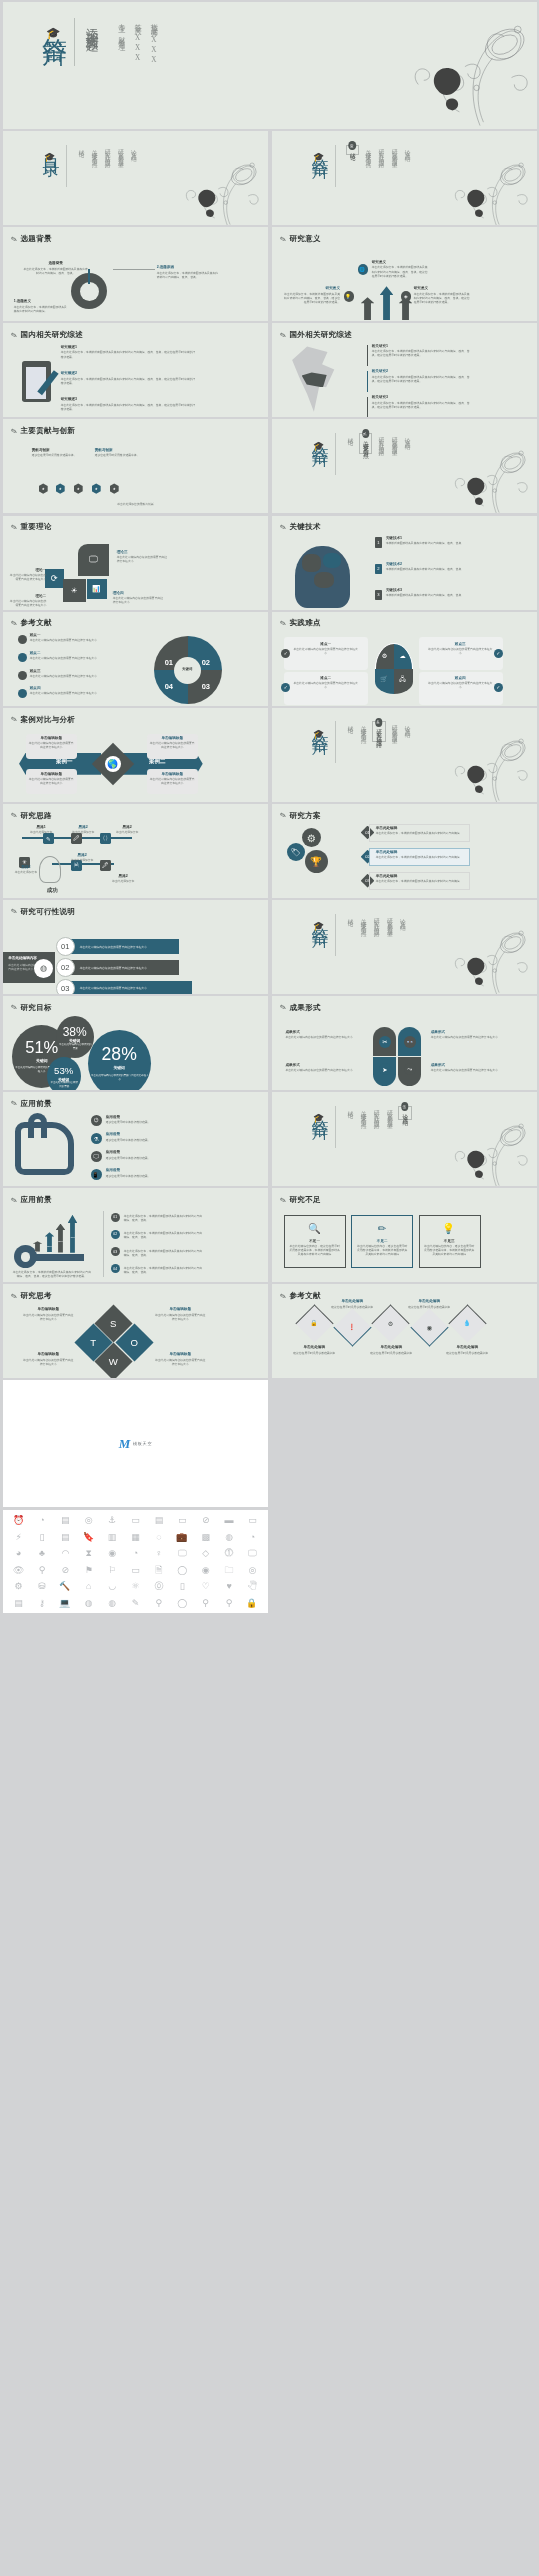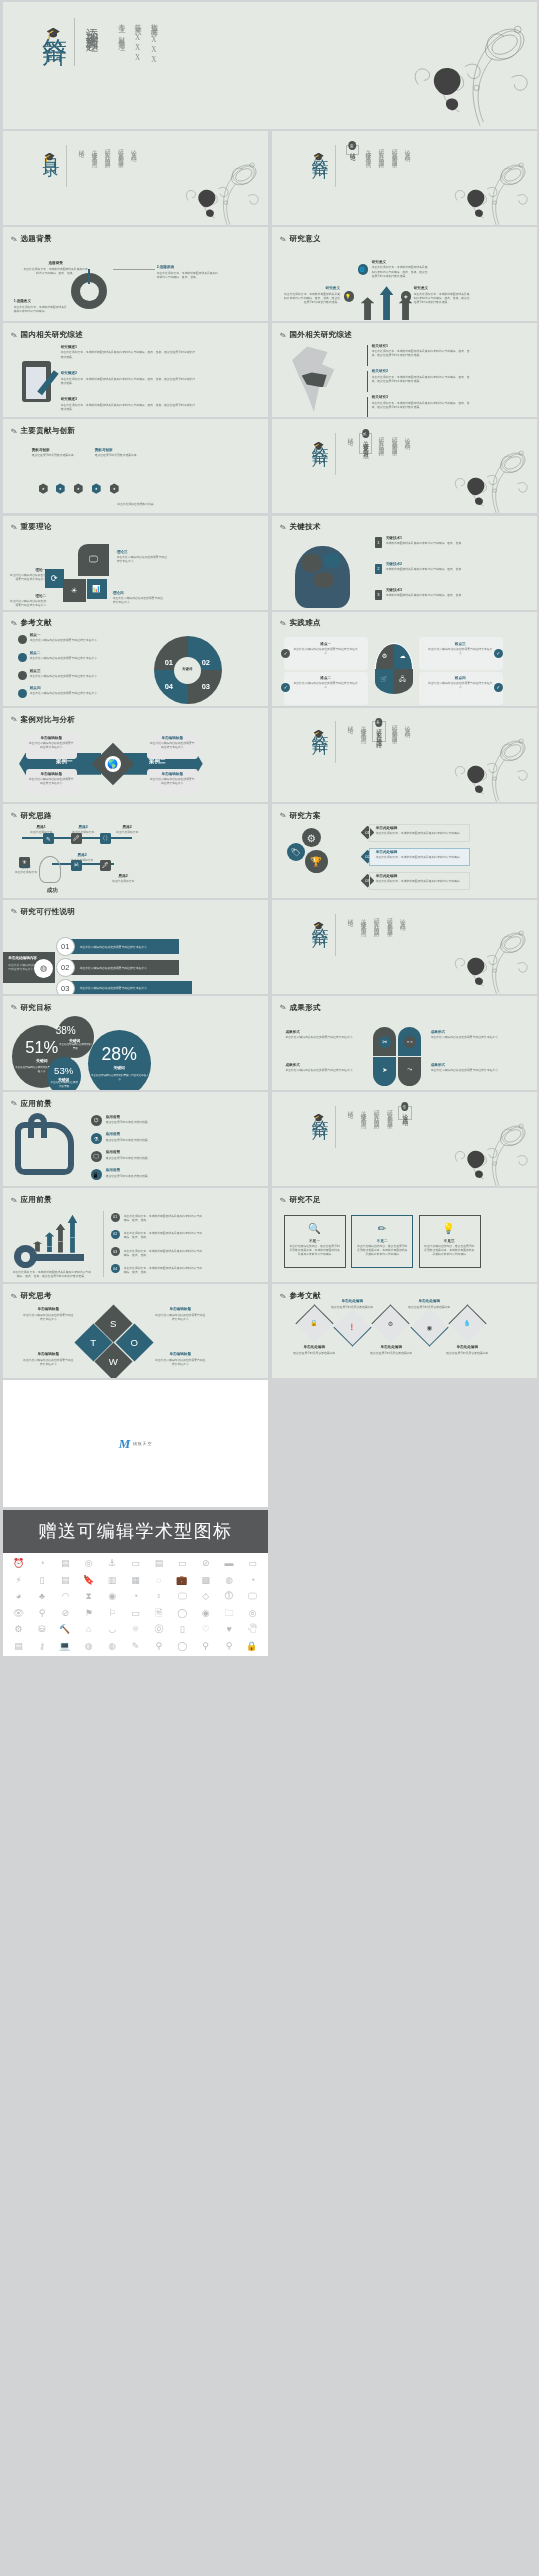--- a/index.html
+++ b/index.html
@@ -759,21 +759,21 @@
       <div class="shead">
         <span class="pen">✎</span>
         <div class="stitle">研究目标</div>
       </div>
       <div class="body">
         <div style="position:absolute;left:9.6px;top:9.6px;width:59px;height:63px;background:#4e5452;border-radius:50%;"></div>
         <div style="position:absolute;left:9.6px;top:22.5px;width:59px;text-align:center;color:#fff;font-size:16.5px;">51%</div>
         <div style="position:absolute;left:9.6px;top:43px;width:59px;text-align:center;color:#fff;font-size:3.8px;font-weight:bold;">关键词</div>
         <div style="position:absolute;left:12.3px;top:51px;width:53px;text-align:center;color:#e2e6e4;font-size:2.5px;line-height:1.4;">单击此处可编辑内容根据您的需要自由拉伸文本框大小</div>
         <div style="position:absolute;left:53px;top:1.4px;width:38px;height:42px;background:#4e5452;border-radius:50%;"></div>
-        <div style="position:absolute;left:53px;top:9.8px;width:38px;text-align:left;color:#fff;font-size:10px;">38%</div>
+        <div style="position:absolute;left:53px;top:9.8px;width:38px;text-align:center;color:#fff;font-size:12px;">38%</div>
         <div style="position:absolute;left:53px;top:23px;width:38px;text-align:center;color:#fff;font-size:3.8px;font-weight:bold;">关键词</div>
         <div style="position:absolute;left:56px;top:28px;width:33px;text-align:center;color:#e2e6e4;font-size:2.5px;line-height:1.4;">单击此处可编辑内容根据您的需要</div>
         <div style="position:absolute;left:44px;top:42px;width:34px;height:38px;background:#2d6277;border-radius:50%;"></div>
         <div style="position:absolute;left:44px;top:50px;width:34px;text-align:center;color:#fff;font-size:9.6px;">53%</div>
         <div style="position:absolute;left:44px;top:62px;width:34px;text-align:center;color:#fff;font-size:3.8px;font-weight:bold;">关键词</div>
         <div style="position:absolute;left:47px;top:66px;width:29px;text-align:center;color:#e2e6e4;font-size:2.5px;line-height:1.4;">单击此处可编辑内容根据您的需要</div>
         <div style="position:absolute;left:85px;top:15px;width:63px;height:67px;background:#2d6277;border-radius:50%;"></div>
         <div style="position:absolute;left:85px;top:29px;width:63px;text-align:center;color:#fff;font-size:17.6px;">28%</div>
         <div style="position:absolute;left:85px;top:50px;width:63px;text-align:center;color:#fff;font-size:3.8px;font-weight:bold;">关键词</div>
         <div style="position:absolute;left:88px;top:59px;width:58px;text-align:center;color:#e2e6e4;font-size:2.5px;line-height:1.4;">单击此处可编辑内容根据您的需要自由拉伸文本框大小</div>
@@ -1061,21 +1061,20 @@
   <div class="logoslide">
     <div class="logo">
       <span class="m">M</span>
       <span class="nm">模板天空</span>
     </div>
   </div>
 </div>
 
 <div style="display:grid;grid-template-columns:1fr 1fr;gap:0 3.4px;padding:2.1px 2.7px;">
   <div>
-    <div class="iconsheet-head">赠送可编辑学术型图标</div>
     <div class="iconsheet">
         <div class="icgrid" id="icgrid">
           <span>⏰</span>
           <span>◔</span>
           <span>▤</span>
           <span>◎</span>
           <span>⚓</span>
           <span>▭</span>
           <span>▤</span>
           <span>▭</span>

